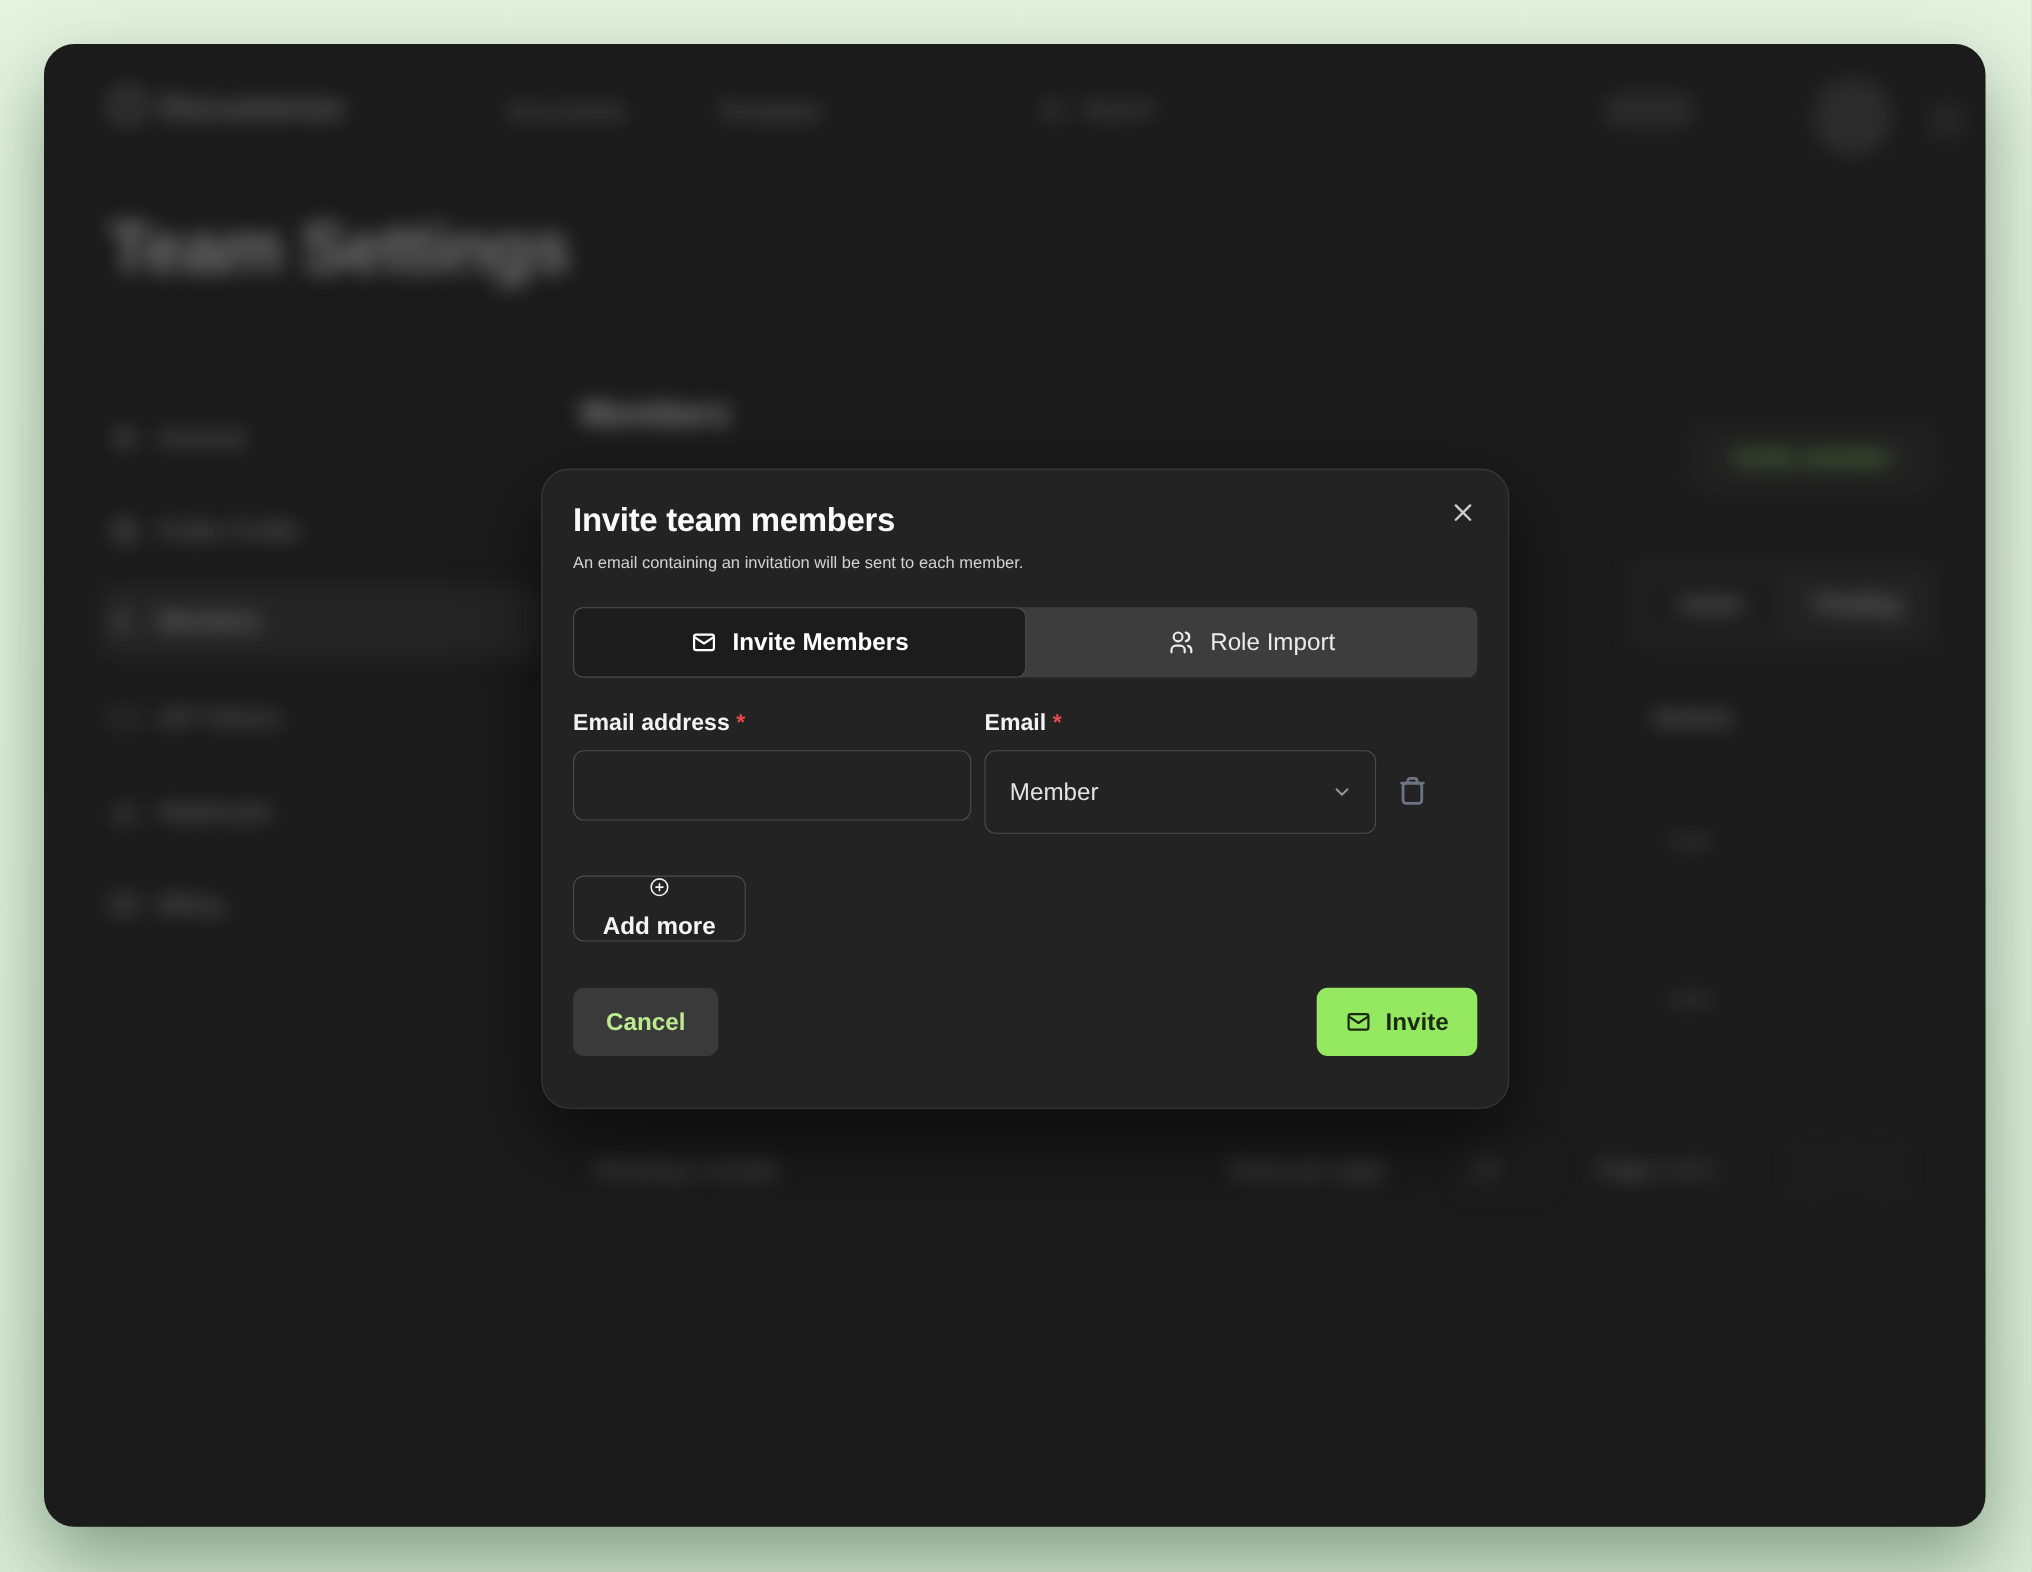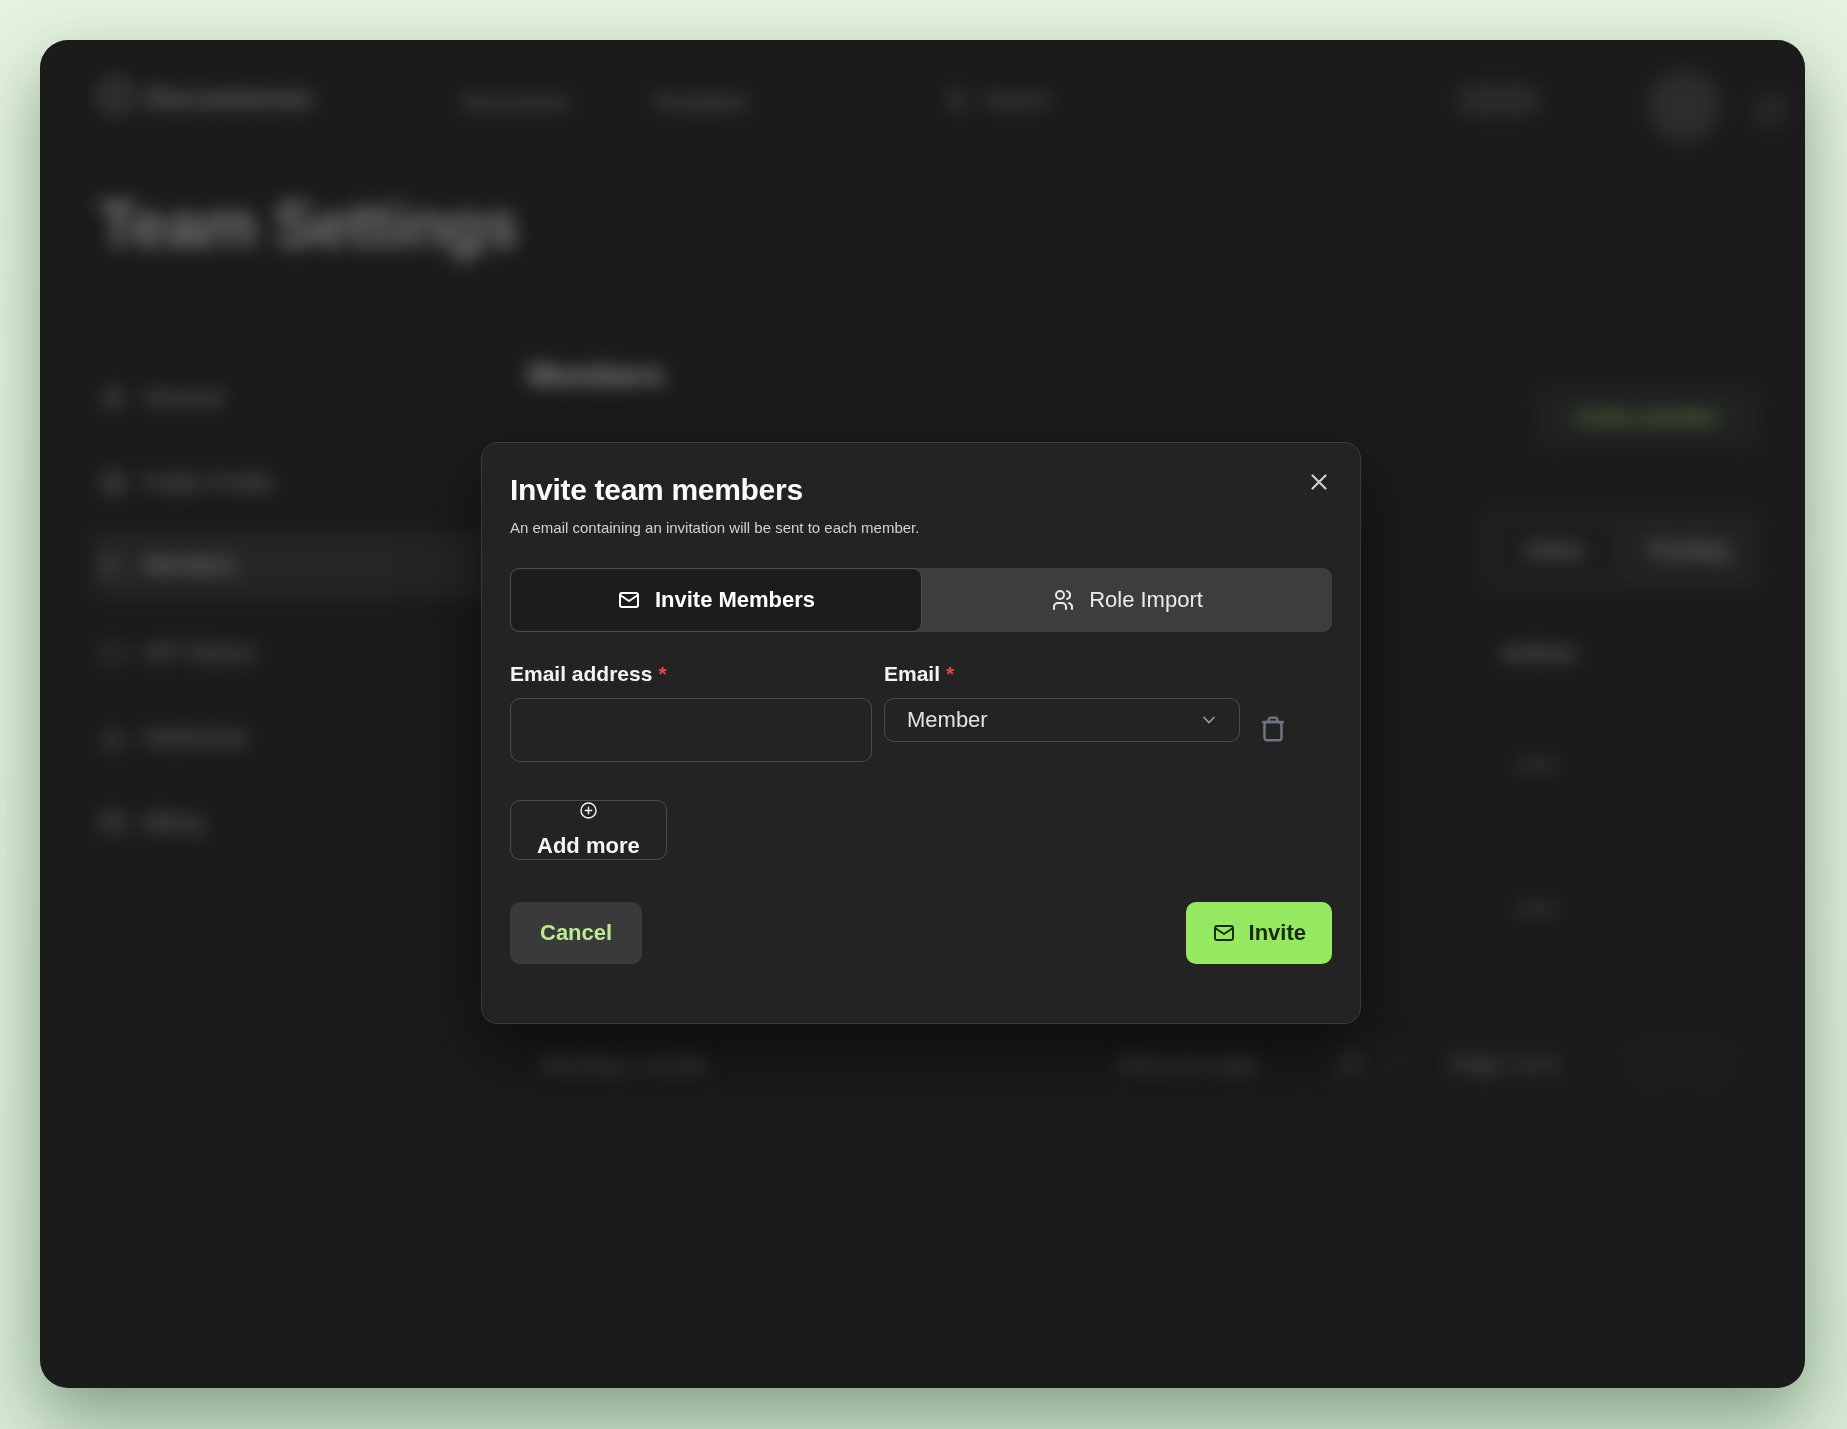--- a/index.html
+++ b/index.html
@@ -53,42 +53,42 @@
   .rpp-select { position:absolute; left:1286px; top:1000px; width:82px; height:44px; border:1.5px solid #4a4a4a; border-radius:8px;
     display:flex; align-items:center; justify-content:space-between; padding:0 12px; color:#9a9a9a; font-size:20px; }
   .rpp-select svg { width:16px; height:16px; }
   .tf-page { left:1412px; top:1012px; }
   .pager { position:absolute; top:1000px; width:44px; height:44px; border:1.5px solid #454545; border-radius:8px;
     display:flex; align-items:center; justify-content:center; color:#777; font-size:22px; }
   .pg0{left:1590px}.pg1{left:1646px}
 
   
   .modal {
-    position:absolute; left:481px; top:426px; width:880px; height:582px;
-    background:#232323; border:1px solid #3b3b3b; border-radius:16px;
-    box-shadow:0 28px 70px rgba(0,0,0,.55); padding:30px 28px; color:#fff;margin-top:16px;
+    position:absolute; left:492px; top:426px; width:880px; height:582px;
+    background:#232323; border:1px solid #3b3b3b; border-radius:26px;
+    box-shadow:0 28px 70px rgba(0,0,0,.55); padding:30px 28px; color:#fff;
   }
   .modal-close { position:absolute; top:26px; right:28px; width:26px; height:26px; color:#cfcfcf; cursor:pointer; background:none; border:none; }
   .modal-close svg { width:100%; height:100%; }
   .m-title { font-size:30px; font-weight:700; letter-spacing:-.3px; color:#fafafa; }
   .m-sub { margin-top:12px; font-size:15px; color:#d2d2d2; }
 
   .tabs { margin-top:32px; height:64px; background:#3d3d3d; border-radius:9px; display:flex; }
   .tab { flex:1; display:flex; align-items:center; justify-content:center; gap:14px;
     font-size:22px; font-weight:500; color:#ebebeb; background:none; border:none; cursor:pointer;
     font-family:inherit; border-radius:9px; }
   .tab.active { background:#1c1c1c; border:1px solid #4e4e4e; color:#ffffff; font-weight:600; }
   .tab svg { width:24px; height:24px; }
 
   .form-grid { display:grid; grid-template-columns:362px 356px 40px; column-gap:26px; row-gap:13px; margin-top:30px;gap:12px; }
   .f-label { font-size:21px; font-weight:600; color:#f3f3f3; }
   .star { color:#e5484d; margin-left:6px; }
   .text-input { height:64px; border:1.5px solid #4c4c4c; border-radius:10px; background:transparent;
     color:#e8e8e8; font-size:22px; padding:0 20px; font-family:inherit; outline:none; }
-  .select { height:44px; border:1.5px solid #4c4c4c; border-radius:10px; background:transparent; cursor:pointer;
+  .select { height:76px; border:1.5px solid #4c4c4c; border-radius:10px; background:transparent; cursor:pointer;
     display:flex; align-items:center; justify-content:space-between; padding:0 20px 0 22px; font-size:22px; color:#e3e3e3; }
   .select .chev { width:20px; height:20px; color:#9c9c9c; }
   .trash-btn { width:42px; height:42px; align-self:center; justify-self:start; background:none; border:none; cursor:pointer; color:#6b7582; }
   .trash-btn svg { width:34px; height:34px; }
 
   .add-more { margin-top:38px; height:60px; padding:0 26px; border:1.5px solid #4c4c4c; border-radius:10px;
     display:inline-flex; align-items:center; gap:13px; font-size:22px; font-weight:600; color:#f5f5f5;
     background:transparent; cursor:pointer; font-family:inherit;flex-direction:column; }
   .add-more svg { width:27px; height:27px; }
 

